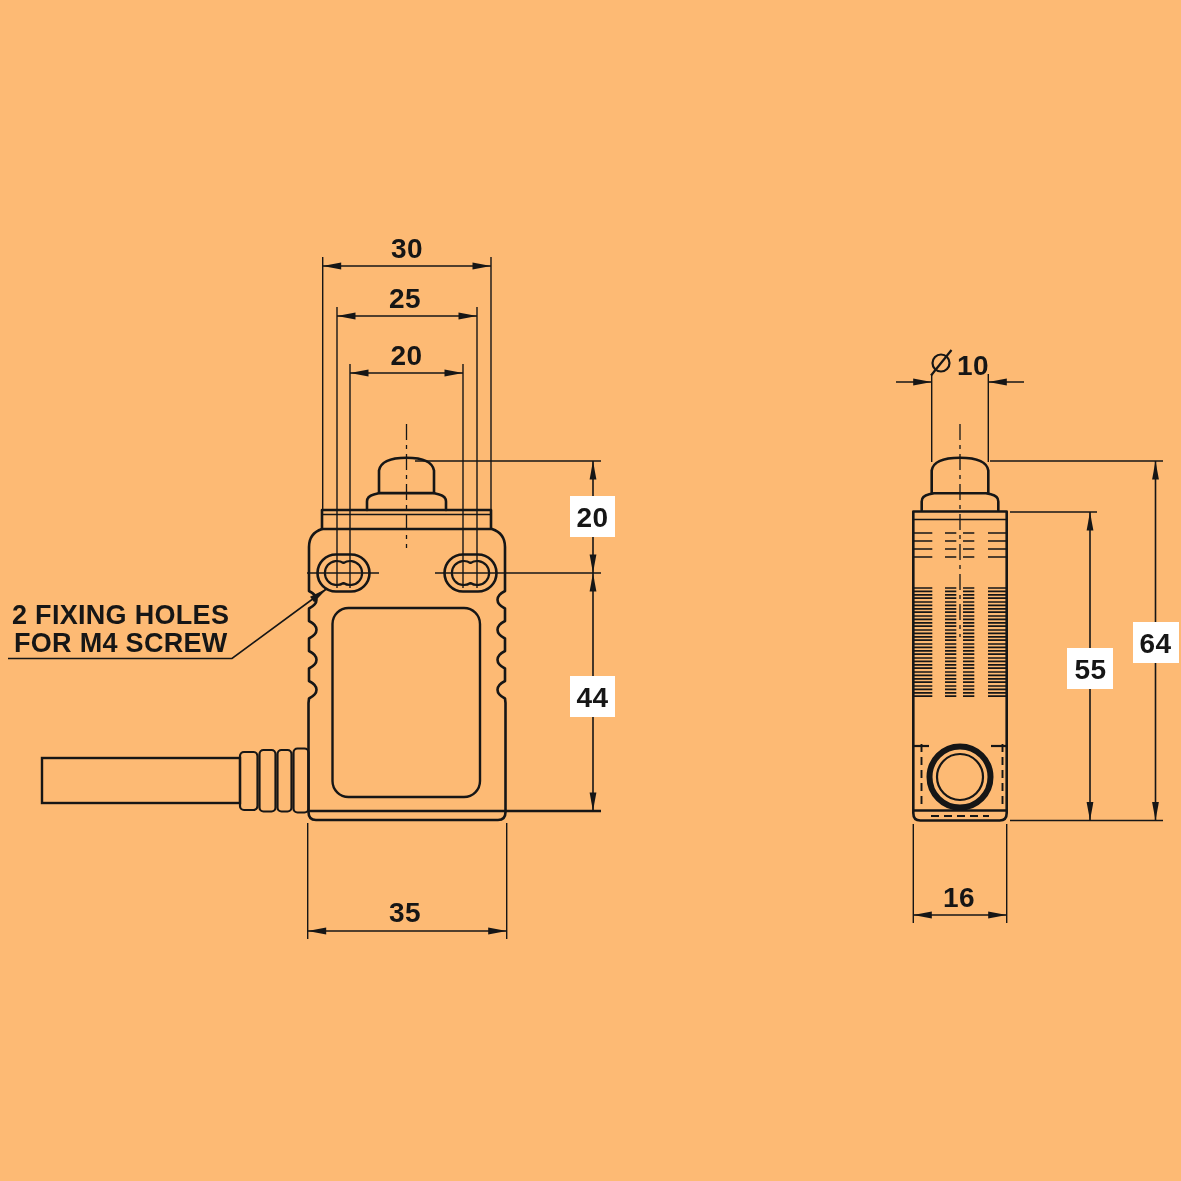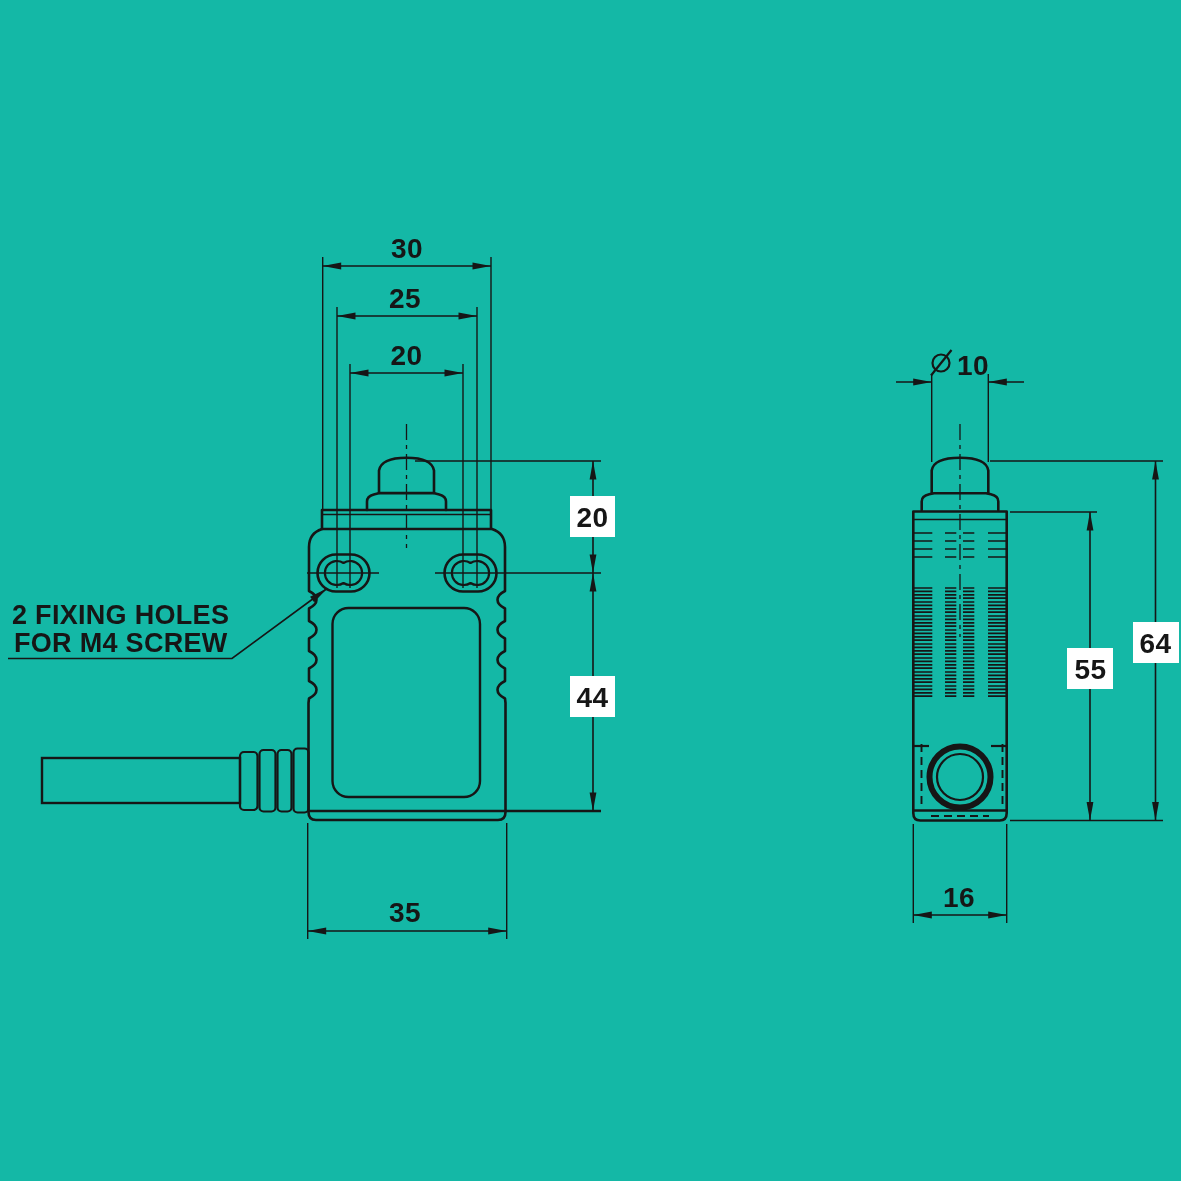--- a/index.html
+++ b/index.html
@@ -1,17 +1,17 @@
 <!DOCTYPE html>
 <html><head>
 <meta charset="utf-8">
 <style>
   html,body { margin:0; padding:0; background:#ffffff; }
   .stage {
-    position:relative; width:1181px; height:1181px; background:#14b8a6;
+    position:relative; width:1181px; height:1181px; background:#fdba74;
     font-family:"Liberation Sans", sans-serif;
   }
   svg { display:block; }
 
   
   .s-main   { fill:none; stroke:#161616; stroke-width:2.6; stroke-linejoin:round; stroke-linecap:round; }
   .s-med    { fill:none; stroke:#161616; stroke-width:2.2; stroke-linejoin:round; }
   .s-cover  { fill:none; stroke:#161616; stroke-width:2.4; }
   .s-seam   { fill:none; stroke:#161616; stroke-width:2.4; stroke-linecap:butt; }
   .s-thin   { fill:none; stroke:#161616; stroke-width:1.3; stroke-linecap:butt; }

